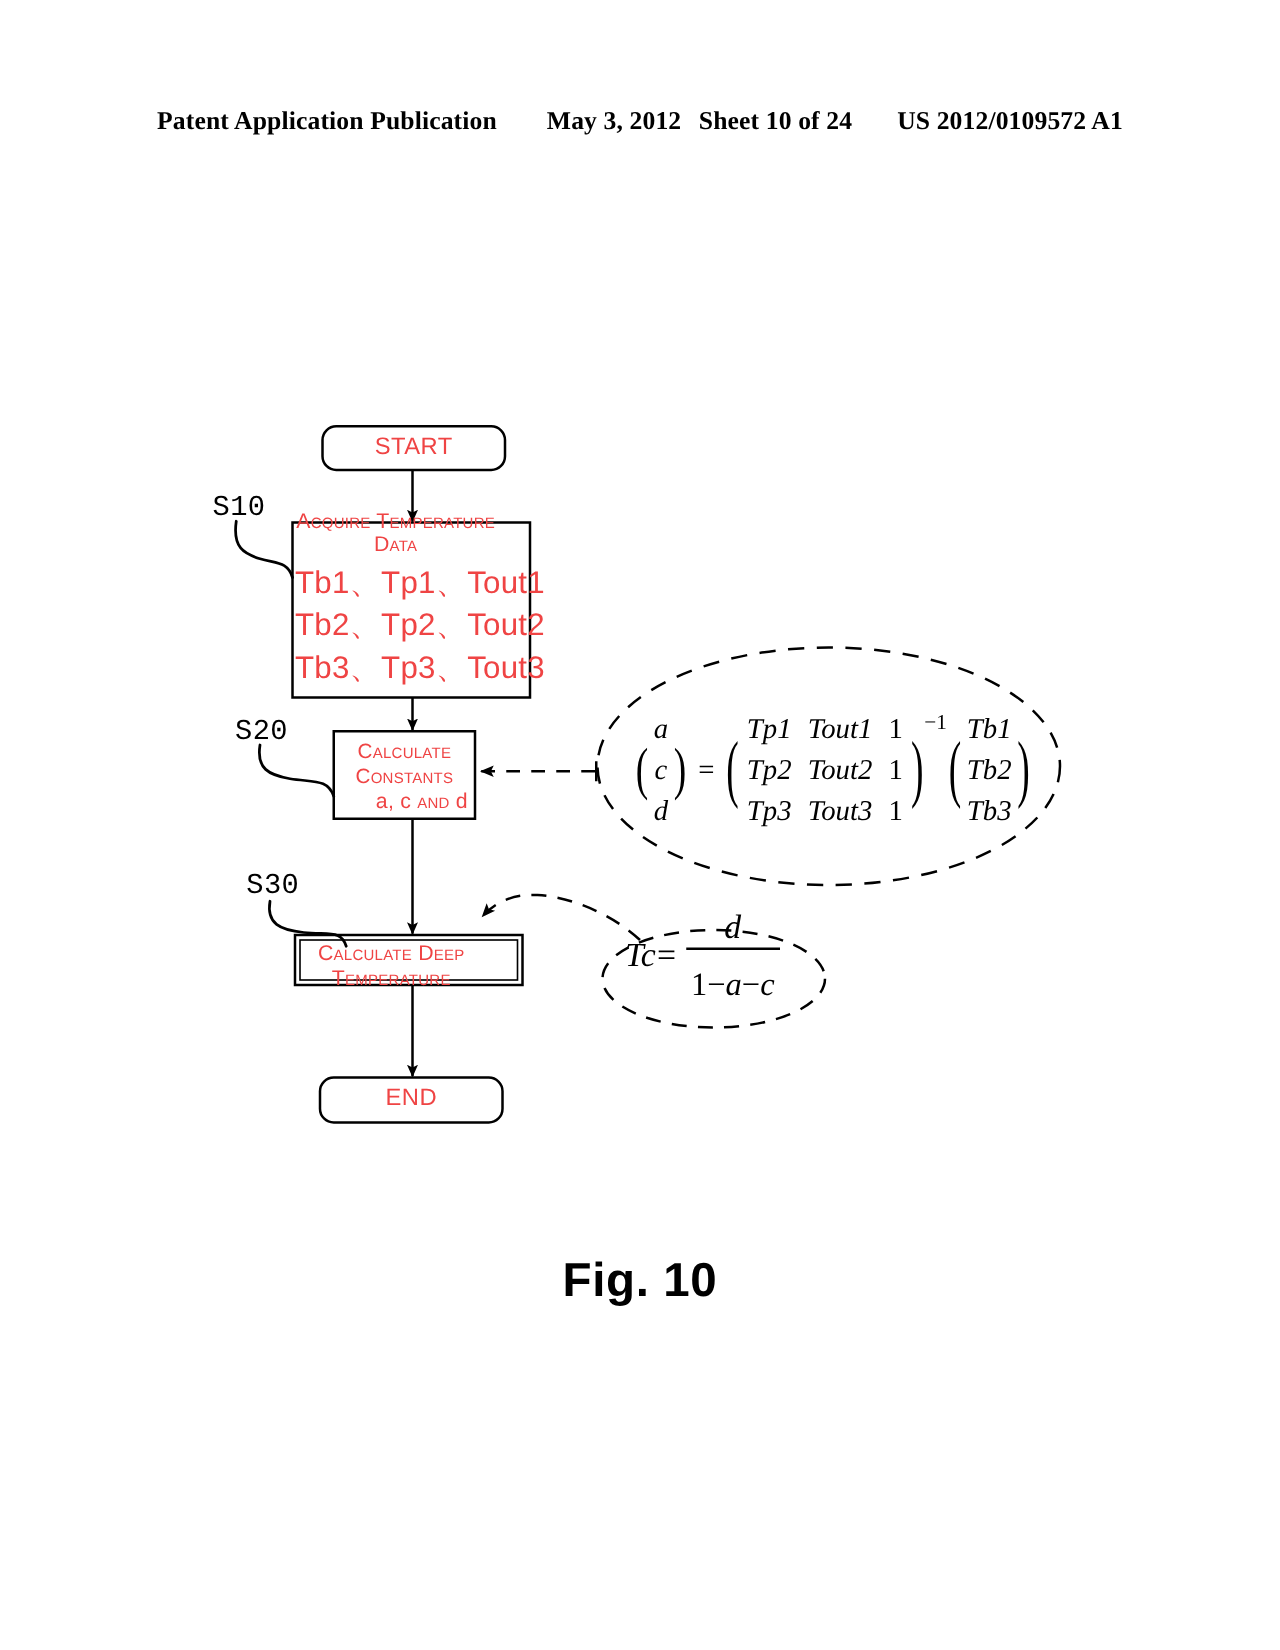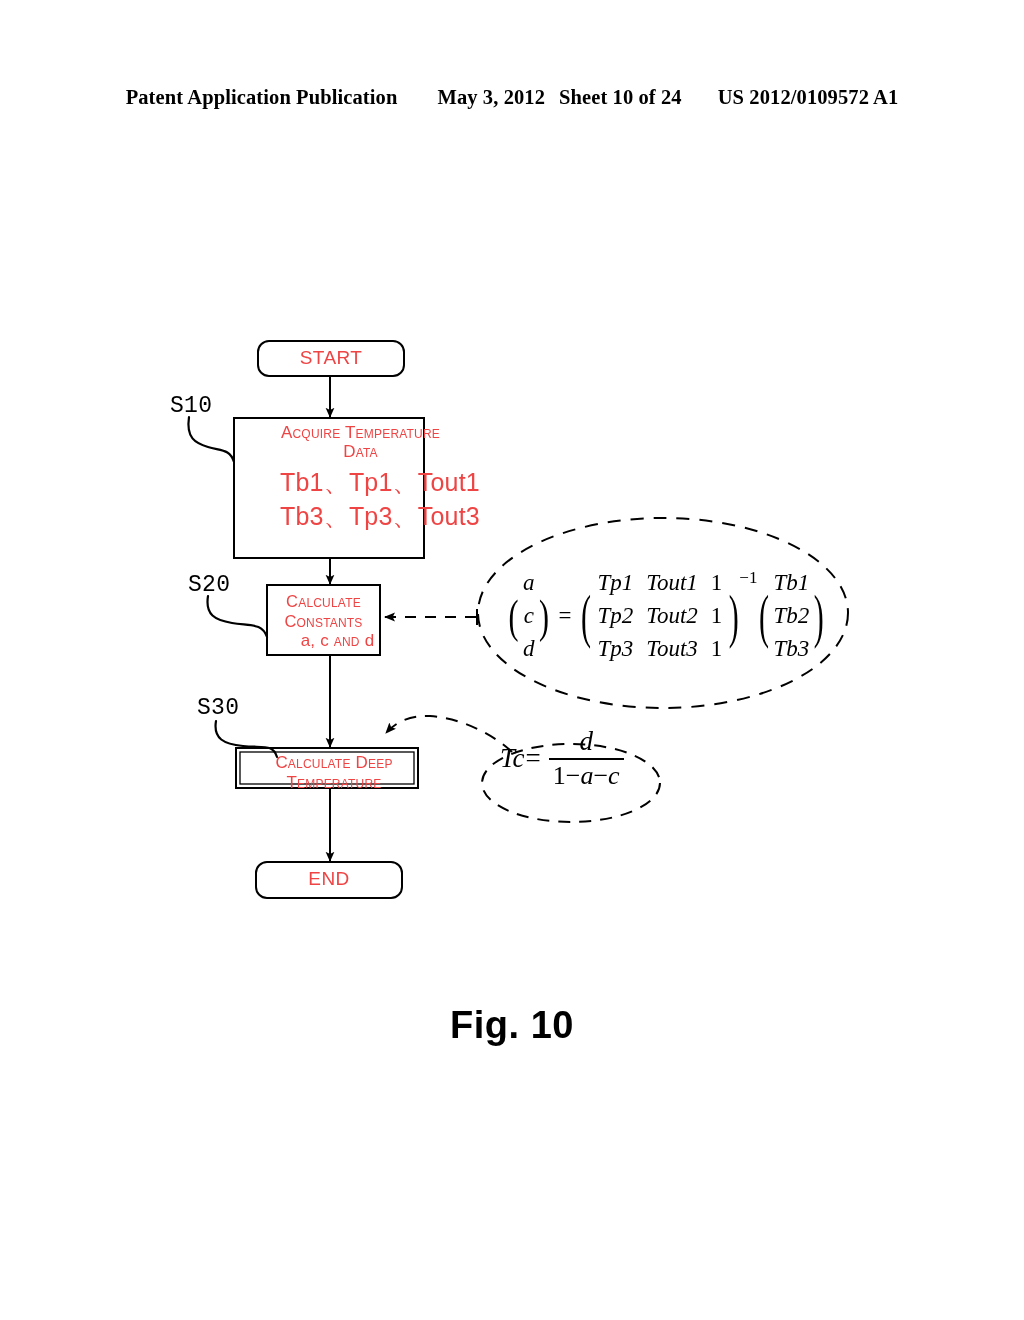--- a/index.html
+++ b/index.html
@@ -72,23 +72,22 @@
     left: 256px;
     top: 868px;
     width: 146px;
     font-size: 19px;
     font-variant: small-caps;
     letter-spacing: 0.4px;
   }
 
   #s10-box-text {
     left: 236px;
-    top: 423px;
+    top: 407px;
     width: 161px;
-    margin-left: 44px;
   }
   #s10-box-text .cap-line {
     font-size: 17px;
     font-variant: small-caps;
     letter-spacing: 0.2px;
     line-height: 1.14;
   }
   #s10-box-text .data-line {
     font-size: 25px;
     letter-spacing: 0.2px;
@@ -113,21 +112,21 @@
     font-size: 17px;
     line-height: 1.22;
     letter-spacing: 0.2px;
     padding-left: 28px;
   }
   #s20-box-text .mixed-line .kw {
     font-variant: small-caps;
   }
 
   #s30-box-text {
-    left: 257px;
+    left: 236px;
     top: 753px;
     width: 154px;
   }
   #s30-box-text .cap-line {
     font-size: 17px;
     font-variant: small-caps;
     letter-spacing: 0.2px;
     line-height: 1.18;
   }
 
@@ -238,21 +237,21 @@
   .frac .num {
     padding: 0 12px 1px 12px;
     font-size: 27px;
   }
   .frac .bar {
     width: 100%;
     height: 2px;
     background: #000;
   }
   .frac .den {
-    padding: 1px 4px 0 4px;
+    padding: 13px 4px 0 4px;
     font-size: 26px;
     white-space: nowrap;
     text-align: center;
   }
   .frac .den .op { font-style: normal; }
   .frac .den .one { font-style: normal; }
 
   
   #figure-caption {
     position: absolute;
@@ -327,20 +326,21 @@
     <path d="M512,752 C494,735 462,718 430,716 C410,715 396,722 386,733" fill="none" stroke="#000000" stroke-width="2" stroke-dasharray="12 9" marker-end="url(#arrowDash)"></path>
 
   </svg>
 
   <div class="node-text" id="start-label">START</div>
 
   <div class="node-text" id="s10-box-text">
     <div class="cap-line">Acquire Temperature</div>
     <div class="cap-line">Data</div>
     <div class="data-line first">Tb1、Tp1、Tout1</div>
+    <div class="data-line">Tb2、Tp2、Tout2</div>
     <div class="data-line">Tb3、Tp3、Tout3</div>
   </div>
 
   <div class="node-text" id="s20-box-text">
     <div class="cap-line">Calculate</div>
     <div class="cap-line">Constants</div>
     <div class="mixed-line"><span>a, c </span><span class="kw">and</span><span> d</span></div>
   </div>
 
   <div class="node-text" id="s30-box-text">

